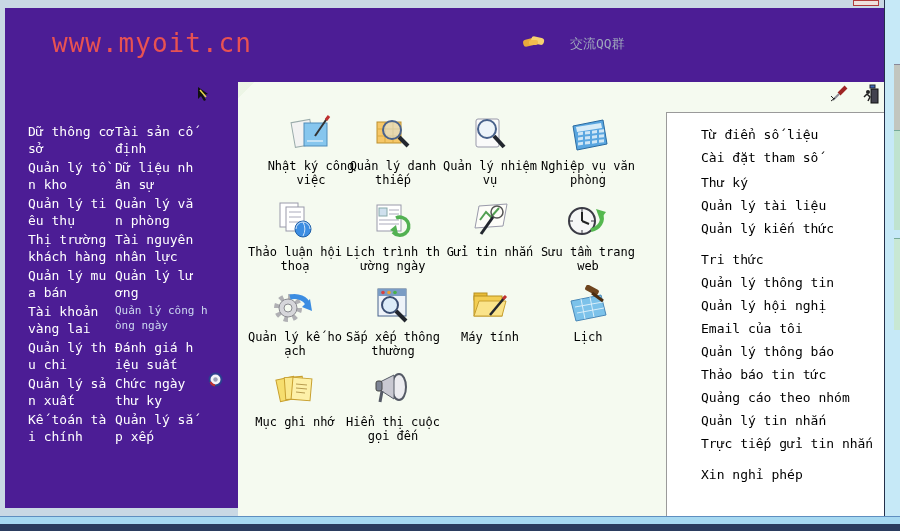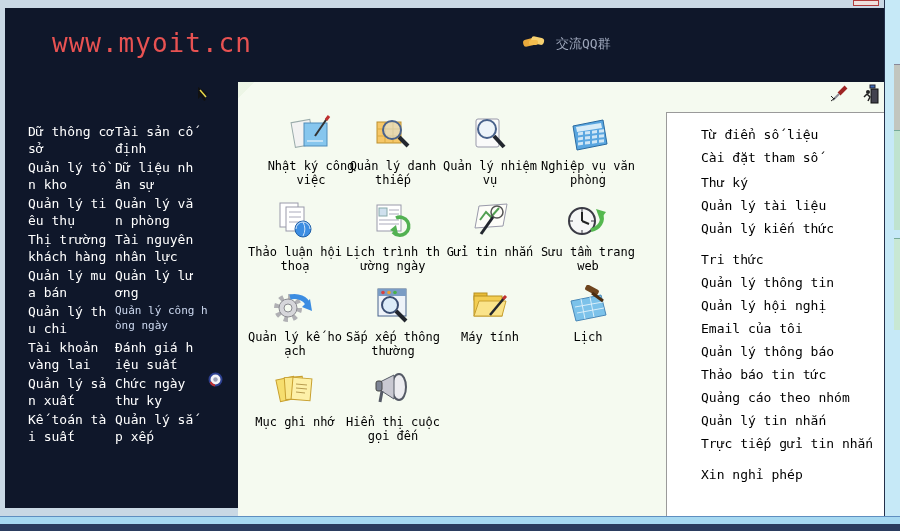--- a/index.html
+++ b/index.html
@@ -7,24 +7,24 @@
   .screen { position:relative; width:900px; height:531px; background:#c9d8e4; overflow:hidden; }
 
   
   .right-strip { position:absolute; left:884px; top:0; width:16px; height:531px; background:#c6e9f7; border-left:1px solid #24304a; }
   .right-strip .seg-gray  { position:absolute; left:9px; top:64px; width:7px; height:66px; background:#c2c6bf; border-top:1px solid #889; }
   .right-strip .seg-green1{ position:absolute; left:9px; top:130px; width:7px; height:100px; background:#bfe3cf; border-top:1px solid #7a9; }
   .right-strip .seg-green2{ position:absolute; left:9px; top:238px; width:7px; height:92px; background:#c8e8d4; border-top:1px solid #7a9; }
   .red-peek { position:absolute; left:853px; top:0; width:26px; height:6px; background:#efe0dc; border:1px solid #b23b3b; }
 
   
-  .main-window { position:absolute; left:5px; top:8px; width:879px; height:500px; background:#0f172a; }
+  .main-window { position:absolute; left:5px; top:8px; width:879px; height:500px; background:#4c1d95; }
 
   .site-url { position:absolute; left:47px; top:20px; font-size:26px; letter-spacing:1px; color:#e85252; }
-  .qq-area { position:absolute; left:517px; top:25px; display:flex; align-items:center; gap:10px; }
+  .qq-area { position:absolute; left:517px; top:25px; display:flex; align-items:center; gap:24px; }
   .qq-label { color:#9fa8bc; font-size:13px; }
 
   .cursor { position:absolute; left:191px; top:78px; }
   .round-btn { position:absolute; left:203px; top:364px; }
 
   
   .side-col { position:absolute; top:115px; color:#ffffff; font-size:13px; line-height:17px; }
   .side-col-1 { left:23px;  width:88px; }
   .side-col-2 { left:110px; width:118px; }
   .side-item { height:34px; margin-bottom:2px; white-space:pre-line; cursor:default; }
@@ -93,28 +93,28 @@
       <div class="side-item">Dữ thông cơ
 sở</div>
       <div class="side-item">Quản lý tồ
 n kho</div>
       <div class="side-item">Quản lý ti
 êu thụ</div>
       <div class="side-item">Thị trường
 khách hàng</div>
       <div class="side-item">Quản lý mu
 a bán</div>
+      <div class="side-item">Tài khoản
+vàng lai</div>
       <div class="side-item">Quản lý th
 u chi</div>
-      <div class="side-item">Tài khoản
-vàng lai</div>
       <div class="side-item">Quản lý sả
 n xuất</div>
       <div class="side-item">Kế toán tà
-i suất</div>
+i chính</div>
     </div>
 
     <div class="side-col side-col-2">
       <div class="side-item">Tài sản cố
 định</div>
       <div class="side-item">Dữ liệu nh
 ân sự</div>
       <div class="side-item">Quản lý vă
 n phòng</div>
       <div class="side-item">Tài nguyên

